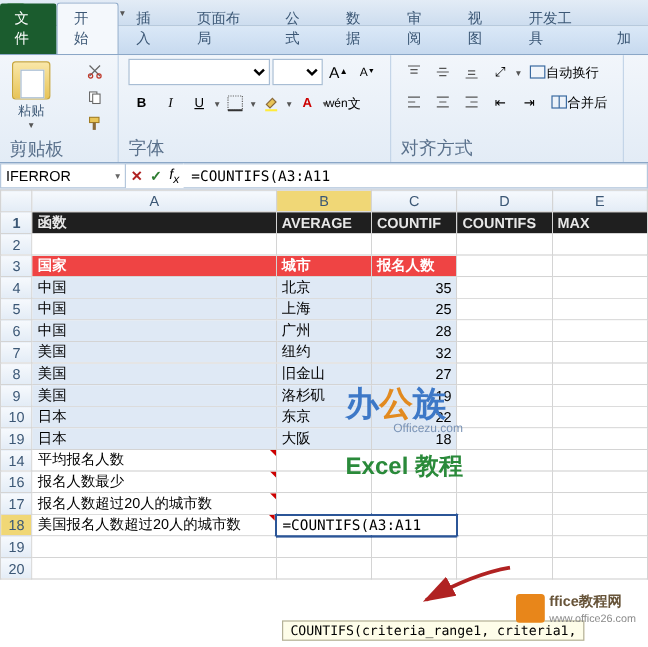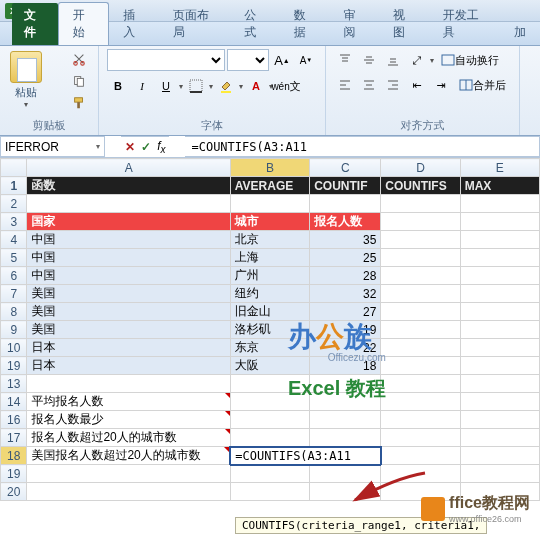--- a/index.html
+++ b/index.html
@@ -8,46 +8,46 @@
 
 .titlebar { height: 22px; background: linear-gradient(#e3ecf6, #cdddef); display: flex; align-items: center; padding: 0 4px; gap: 4px; border-bottom: 1px solid #a8bdd4; }
 .titlebar .qat-btn { width: 18px; height: 16px; display: inline-flex; align-items: center; justify-content: center; cursor: pointer; }
 .excel-icon { width: 16px; height: 16px; background: #2e7d32; color: #fff; font-size: 9px; display: inline-flex; align-items: center; justify-content: center; font-weight: bold; border-radius: 2px; }
 .save-icon svg, .undo-icon svg, .redo-icon svg { width: 14px; height: 14px; }
 .dropdown-arrow { font-size: 8px; color: #555; }
 
 
 .ribbon-tabs { height: 24px; background: linear-gradient(#dae8f7, #c7daef); display: flex; align-items: flex-end; border-bottom: 1px solid #8ba7c7; }
 .tab { padding: 4px 14px; font-size: 12px; cursor: pointer; color: #3b5775; }
-.tab.file { background: #1b5c2e; color: #fff; margin-left: 12px; border-radius: 2px 2px 0 0; padding: 4px 12px; font-weight: bold; }
+.tab.file { background: #1b5c2e; color: #fff; margin-left: 0; border-radius: 2px 2px 0 0; padding: 4px 12px; }
 .tab.active { background: #f4f8fc; border: 1px solid #8ba7c7; border-bottom: none; border-radius: 3px 3px 0 0; color: #3b5775; }
 
 
 .ribbon { height: 90px; background: linear-gradient(#f2f6fb, #e3ecf6); border-bottom: 1px solid #8ba7c7; display: flex; }
 .group { border-right: 1px solid #c4d5e8; padding: 3px 8px 2px; display: flex; flex-direction: column; justify-content: space-between; }
-.group-label { text-align: center; font-size: 11px; color: #5a718c; padding-top: 2px; }
+.group-label { text-align: left; font-size: 15px; color: #5a718c; padding-top: 2px; }
 .group-content { display: flex; gap: 24px; align-items: flex-start; }
 
 .paste-btn { display: flex; flex-direction: column; align-items: center; cursor: pointer; padding: 2px; }
 .paste-icon { width: 32px; height: 32px; background: linear-gradient(#f9e7a8, #e8c457); border: 1px solid #c7a53a; border-radius: 3px; position: relative; }
 .paste-icon::after { content: ""; position: absolute; left: 6px; top: 6px; width: 18px; height: 22px; background: #fff; border: 1px solid #a8bdd4; }
 .paste-label { font-size: 11px; color: #3b5775; margin-top: 2px; }
 
 .mini-col { display: flex; flex-direction: column; gap: 2px; }
 .mini-btn { width: 22px; height: 20px; display: inline-flex; align-items: center; justify-content: center; cursor: pointer; }
 
 .font-group .row1 { display: flex; gap: 2px; align-items: center; margin-bottom: 4px; }
 .font-select { width: 118px; height: 22px; border: 1px solid #a8bdd4; background: #fff; font-size: 11px; padding: 0 4px; }
 .size-select { width: 42px; height: 22px; border: 1px solid #a8bdd4; background: #fff; font-size: 11px; padding: 0 4px; }
 .sq-btn { width: 22px; height: 22px; border: 1px solid transparent; display: inline-flex; align-items: center; justify-content: center; cursor: pointer; font-size: 11px; }
 
 .align-group .row { display: flex; gap: 2px; margin-bottom: 3px; align-items: center; }
 
 
-.fx-row { height: 22px; display: flex; align-items: stretch; border-bottom: 1px solid #b5c7dc; gap: 16px; }
+.fx-row { height: 22px; display: flex; align-items: stretch; border-bottom: 1px solid #b5c7dc; }
 .namebox { width: 105px; border: 1px solid #b5c7dc; background: #fff; font-size: 12px; padding: 2px 4px; display: flex; align-items: center; justify-content: space-between; }
 .namebox-arrow { font-size: 8px; color: #666; }
 .fx-btns { display: flex; align-items: center; padding: 0 4px; gap: 6px; border-top: 1px solid #b5c7dc; }
 .fx-x { color: #b02222; cursor: pointer; font-weight: bold; }
 .fx-check { color: #2e7d32; cursor: pointer; font-weight: bold; }
 .fx-fx { font-style: italic; font-size: 12px; cursor: pointer; }
 .formula-input { flex: 1; border: 1px solid #b5c7dc; border-left: none; padding: 2px 6px; font-size: 12px; font-family: Consolas, monospace; }
 
 
 .grid-wrap { position: relative; }
@@ -94,21 +94,21 @@
 
 
 .overlay1 { position: absolute; left: 288px; top: 160px; pointer-events: none; font-family: "Microsoft YaHei"; }
 .overlay1 .t1 { font-size: 28px; font-weight: bold; color: #3d78c7; }
 .overlay1 .t1 .o { color: #e28a1f; }
 .overlay1 .t2 { font-size: 10px; color: #7a93b5; margin-top: -4px; text-align: right; }
 .overlay1 .t3 { font-size: 20px; font-weight: bold; color: #2a8a3a; margin-top: 12px; }
 
 .overlay2 { position: absolute; right: 10px; top: 335px; pointer-events: none; display: flex; align-items: center; gap: 4px; }
 .overlay2 .logo { width: 24px; height: 24px; background: #e8861a; border-radius: 3px; position: relative; }
-.overlay2 .txt { font-size: 16px; font-weight: bold; color: #675439; }
+.overlay2 .txt { font-size: 12px; font-weight: bold; color: #675439; }
 .overlay2 .sub { font-size: 9px; color: #8a8a8a; }
 
 
 .arrow { position: absolute; left: 340px; top: 310px; width: 90px; height: 40px; pointer-events: none; }
 
 
 .tooltip { position: absolute; left: 235px; top: 359px; background: #fefde9; border: 1px solid #b3b097; padding: 1px 6px; font-size: 11px; font-family: Consolas, monospace; white-space: nowrap; }
 
 </style>
 </head>
@@ -408,28 +408,20 @@
         </tr>
   <tr class="r11 datarow">
           <td class="rh">19</td>
           <td class="dcell colA ants-left ants-right ants-bottom">日本</td>
           <td class="dcell">大阪</td>
           <td class="dcell num">18</td>
           <td></td>
           <td></td>
         </tr>
   <tr>
-          <td class="rh">13</td>
-          <td></td>
-          <td></td>
-          <td></td>
-          <td></td>
-          <td></td>
-        </tr>
-  <tr>
           <td class="rh">14</td>
           <td class="cmt">平均报名人数</td>
           <td></td>
           <td></td>
           <td></td>
           <td></td>
         </tr>
   <tr>
           <td class="rh">16</td>
           <td class="cmt">报名人数最少</td>

